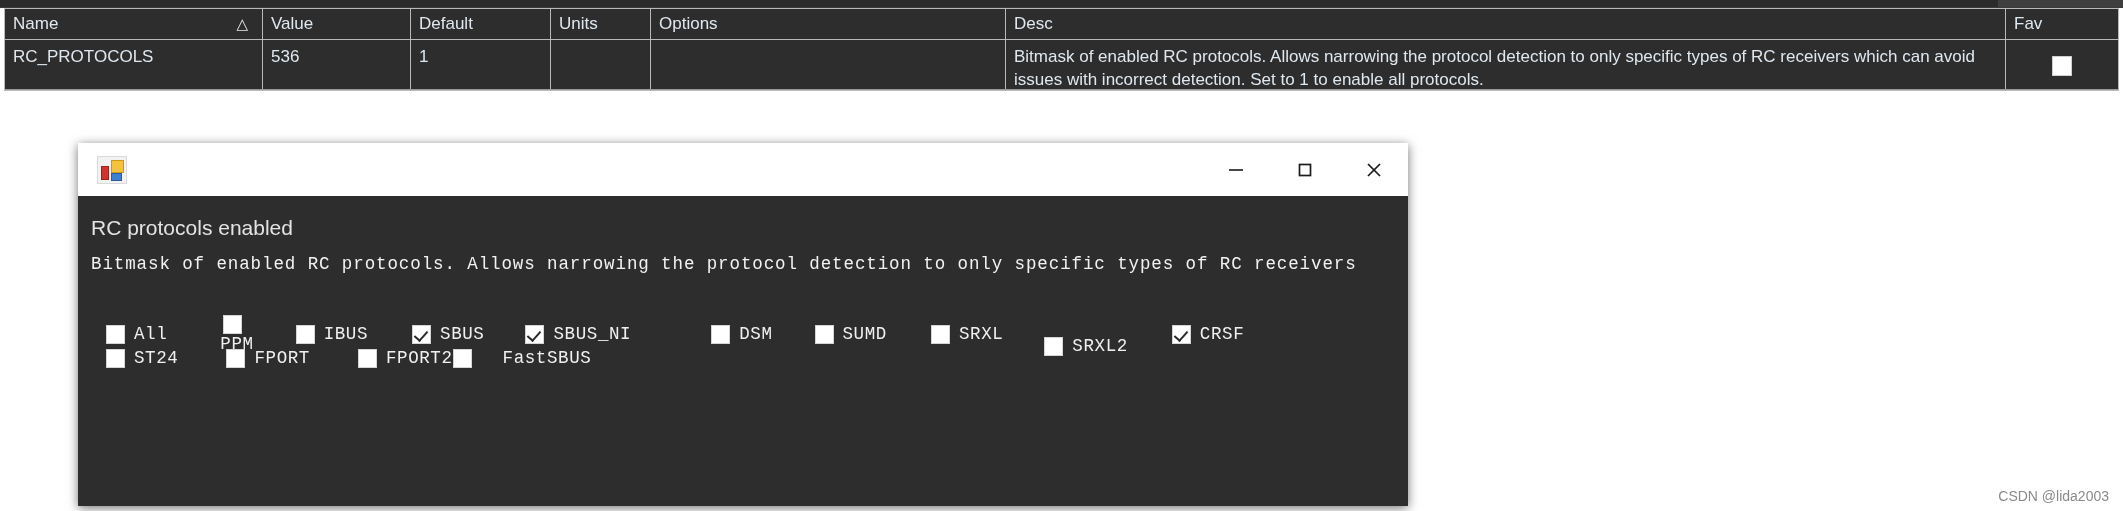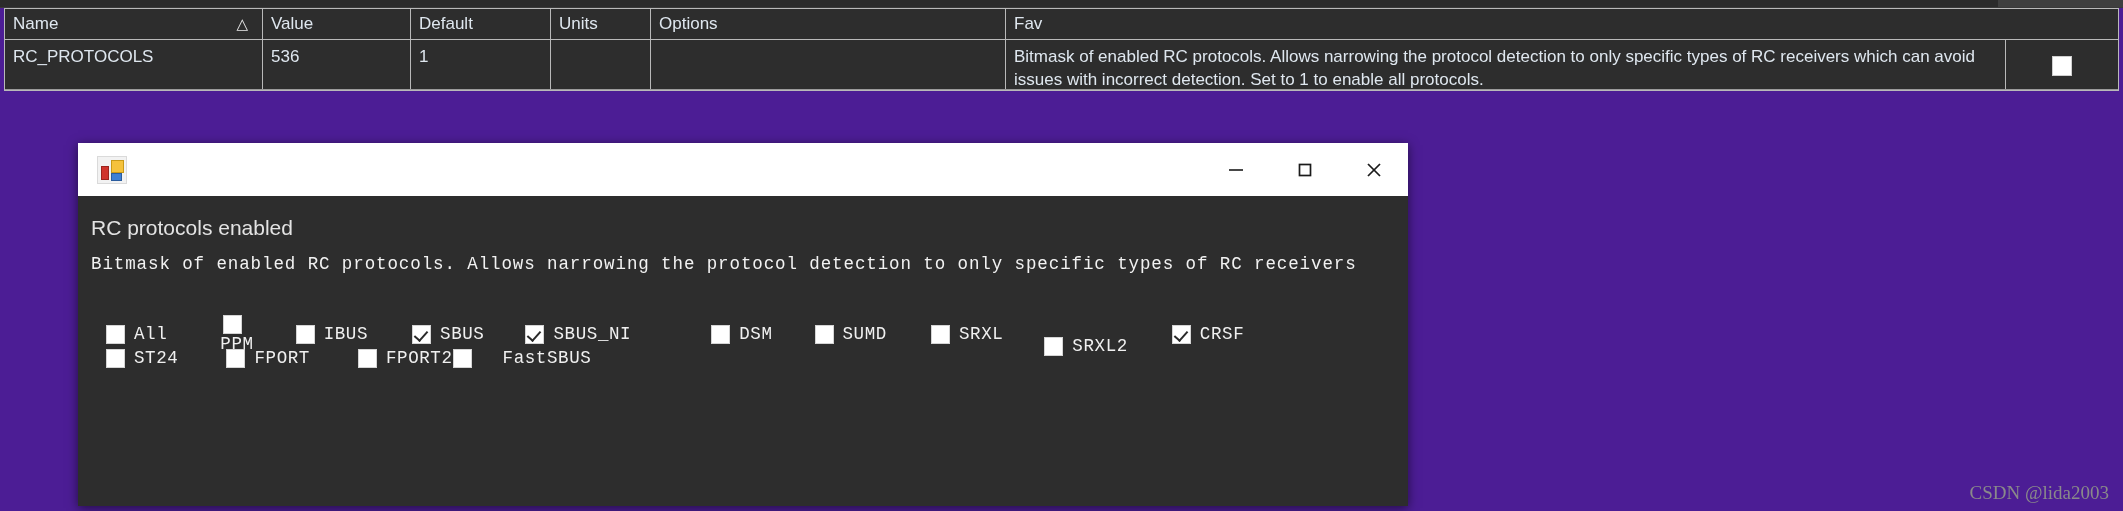--- a/index.html
+++ b/index.html
@@ -5,21 +5,21 @@
 <style>
   html, body {
     margin: 0;
     padding: 0;
     background: #252526;
   }
   #screen {
     position: relative;
     width: 2123px;
     height: 511px;
-    background: #4c1d95;
+    background: #ffffff;
     overflow: hidden;
     font-family: "Liberation Sans", sans-serif;
     -webkit-font-smoothing: none;
   }
 
   
   .top-strip {
     position: absolute;
     left: 0; top: 0;
     width: 2123px; height: 7px;
@@ -216,23 +216,23 @@
     font-size: 17.5px;
     letter-spacing: 0.6px;
     color: #f0f0f0;
   }
 
   
   .watermark {
     position: absolute;
     right: 14px;
     bottom: 7px;
-    font-size: 19px;
+    font-size: 14px;
     color: #8a8a8a;
-    font-family: Liberation Serif, serif;
+    font-family: Liberation Sans, sans-serif;
   }
 </style>
 </head>
 <body>
 
 <div id="screen">
 
   <div class="top-strip">
     <div class="top-strip-right"></div>
   </div>
@@ -241,20 +241,21 @@
 
     <div class="grid-row grid-head">
       <div class="cell c-name">
         <span>Name</span>
         <span class="sort-glyph">△</span>
       </div>
       <div class="cell c-value">Value</div>
       <div class="cell c-default">Default</div>
       <div class="cell c-units">Units</div>
       <div class="cell c-options">Options</div>
+      <div class="cell c-desc">Desc</div>
       <div class="cell c-fav last">Fav</div>
     </div>
 
     <div class="grid-row grid-body">
       <div class="cell c-name">RC_PROTOCOLS</div>
       <div class="cell c-value">536</div>
       <div class="cell c-default">1</div>
       <div class="cell c-units"></div>
       <div class="cell c-options"></div>
       <div class="cell c-desc">Bitmask of enabled RC protocols. Allows narrowing the protocol detection to only specific types of RC receivers which can avoid issues with incorrect detection. Set to 1 to enable all protocols.</div>

